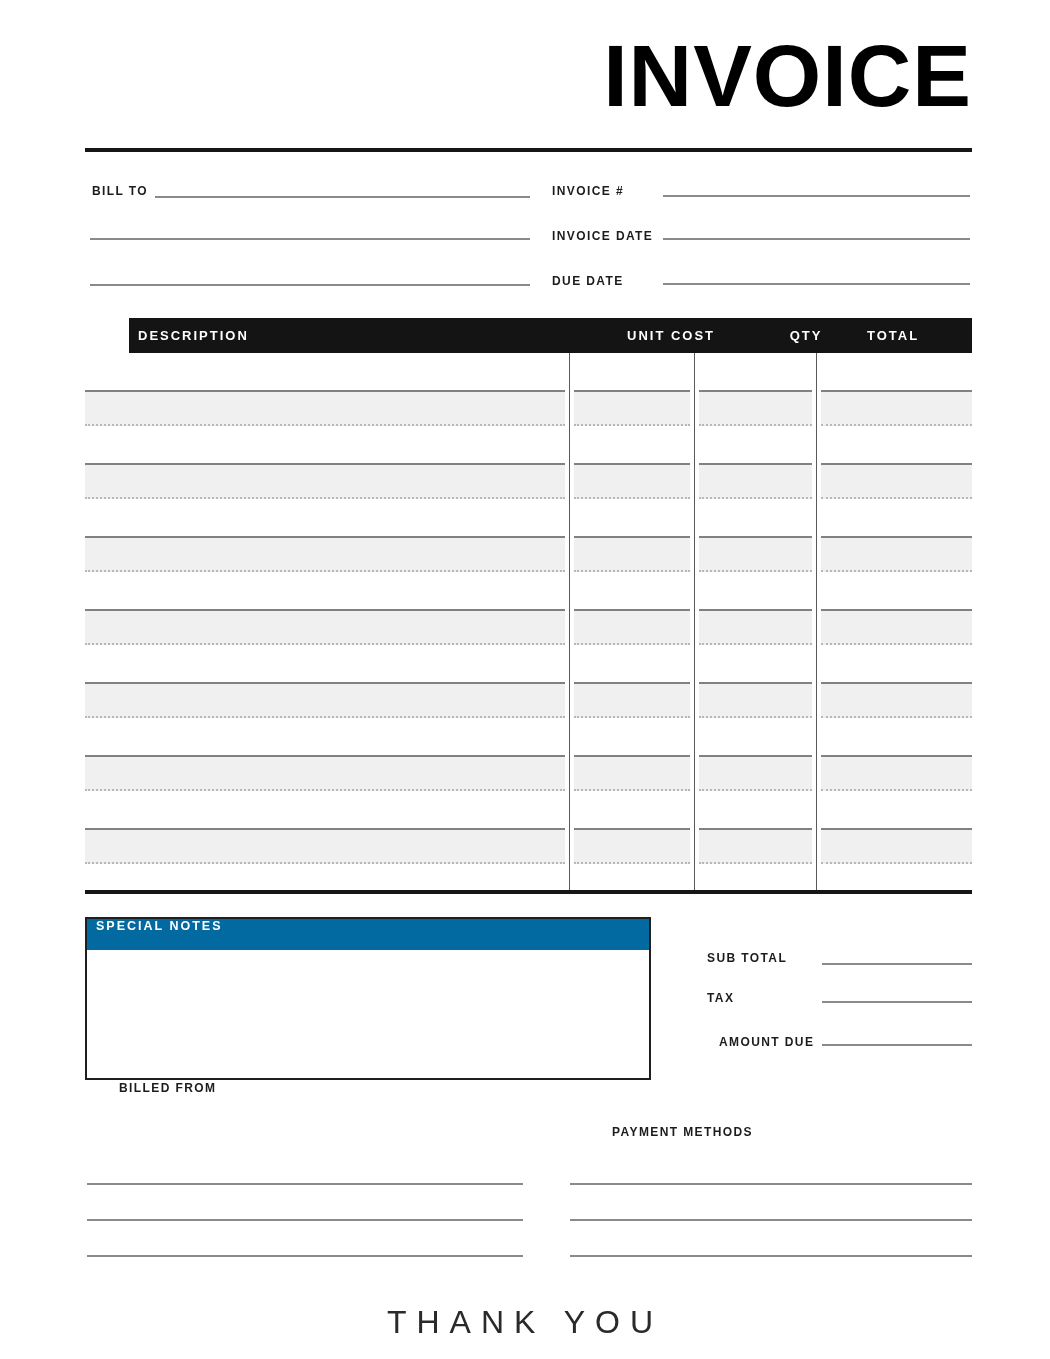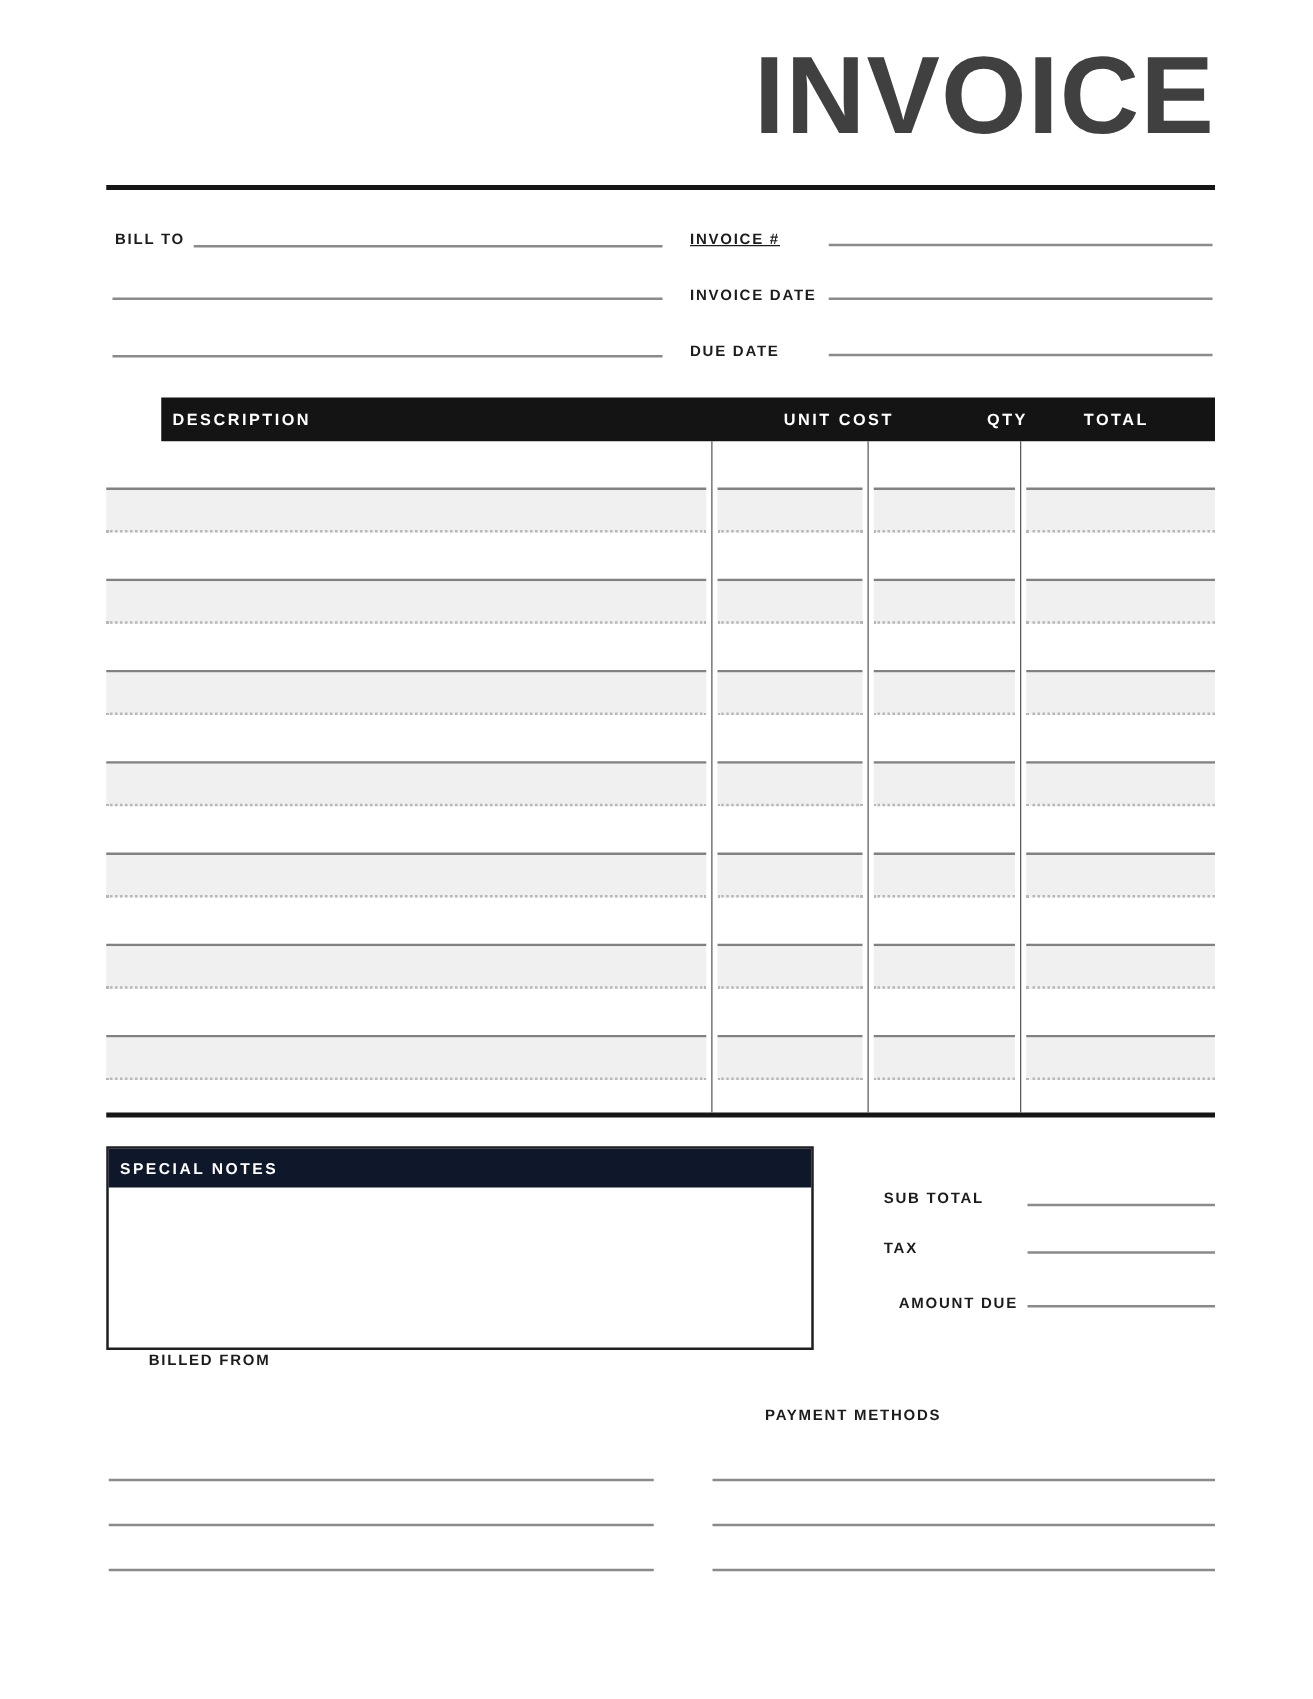--- a/index.html
+++ b/index.html
@@ -8,21 +8,21 @@
     width:1050px; height:1359px;
     background:#ffffff;
     font-family:"Liberation Sans", sans-serif;
     color:#161616;
     overflow:hidden;
   }
   
   .title {
     position:absolute; top:32px; right:78px;
     font-size:88px; font-weight:bold; letter-spacing:1px; line-height:1;
-    color:#404040; white-space:nowrap;
+    color:#000000; white-space:nowrap;
   }
   .head-rule {
     position:absolute; left:85px; top:148px; width:887px; height:4px;
     background:#161616;
   }
   
   .lbl {
     position:absolute;
     font-size:12px; font-weight:bold; letter-spacing:1.4px;
     line-height:14px; color:#1c1c1c; white-space:nowrap;
@@ -61,22 +61,22 @@
   .tcol-0 .row-white, .tcol-0 .row-shade { margin-right:4px; }
   .tcol-1 .row-white, .tcol-1 .row-shade { margin:0 4px; }
   .tcol-2 .row-white, .tcol-2 .row-shade { margin:0 4px; }
   .tcol-3 .row-white, .tcol-3 .row-shade { margin-left:4px; }
   
   .notes {
     position:absolute; left:85px; top:917px; width:566px; height:163px;
     border:2px solid #1f1f1f; box-sizing:border-box; background:#ffffff;
   }
   .notes-bar {
-    height:31px; background:#0f172a; color:#ffffff;
-    display:flex; align-items:center; padding-left:9px;
+    height:31px; background:#0369a1; color:#ffffff;
+    display:flex; align-items:flex-start; padding-left:9px;
     font-size:12.5px; font-weight:bold; letter-spacing:2px;
   }
   .notes-content { height:126px; }
   
   .tot-lbl-0 { left:707px; top:951px; }
   .tot-lbl-1 { left:707px; top:991px; }
   .tot-lbl-2 { left:707px; top:1035px;margin-left:12px; }
   .tot-line-0 { left:822px; top:963px;  width:150px; }
   .tot-line-1 { left:822px; top:1001px; width:150px; }
   .tot-line-2 { left:822px; top:1044px; width:150px; }
@@ -99,21 +99,21 @@
 <div class="page">
 
   <div class="title">INVOICE</div>
   <div class="head-rule"></div>
 
   <div class="lbl" style="left:92px; top:184px;">BILL TO</div>
   <div class="wline billto-line1"></div>
   <div class="wline billto-line2"></div>
   <div class="wline billto-line3"></div>
 
-  <div class="lbl" style="left:552px; top:184px;text-decoration:underline;">INVOICE #</div>
+  <div class="lbl" style="left:552px; top:184px;">INVOICE #</div>
   <div class="wline meta-line1"></div>
   <div class="lbl" style="left:552px; top:229px;">INVOICE DATE</div>
   <div class="wline meta-line2"></div>
   <div class="lbl" style="left:552px; top:274px;">DUE DATE</div>
   <div class="wline meta-line3"></div>
 
   <div class="items">
     <div class="items-head">
       <div class="h0">DESCRIPTION</div>
       <div class="h1">UNIT COST</div>
@@ -209,14 +209,15 @@
       <div class="blank-line"></div>
     </div>
 
   <div class="lbl pm-label">PAYMENT METHODS</div>
   <div class="lines-block pm-lines">
       <div class="blank-line"></div>
       <div class="blank-line"></div>
       <div class="blank-line"></div>
     </div>
 
+  <div class="thanks">THANK YOU</div>
 
 </div>
 
 </body></html>

